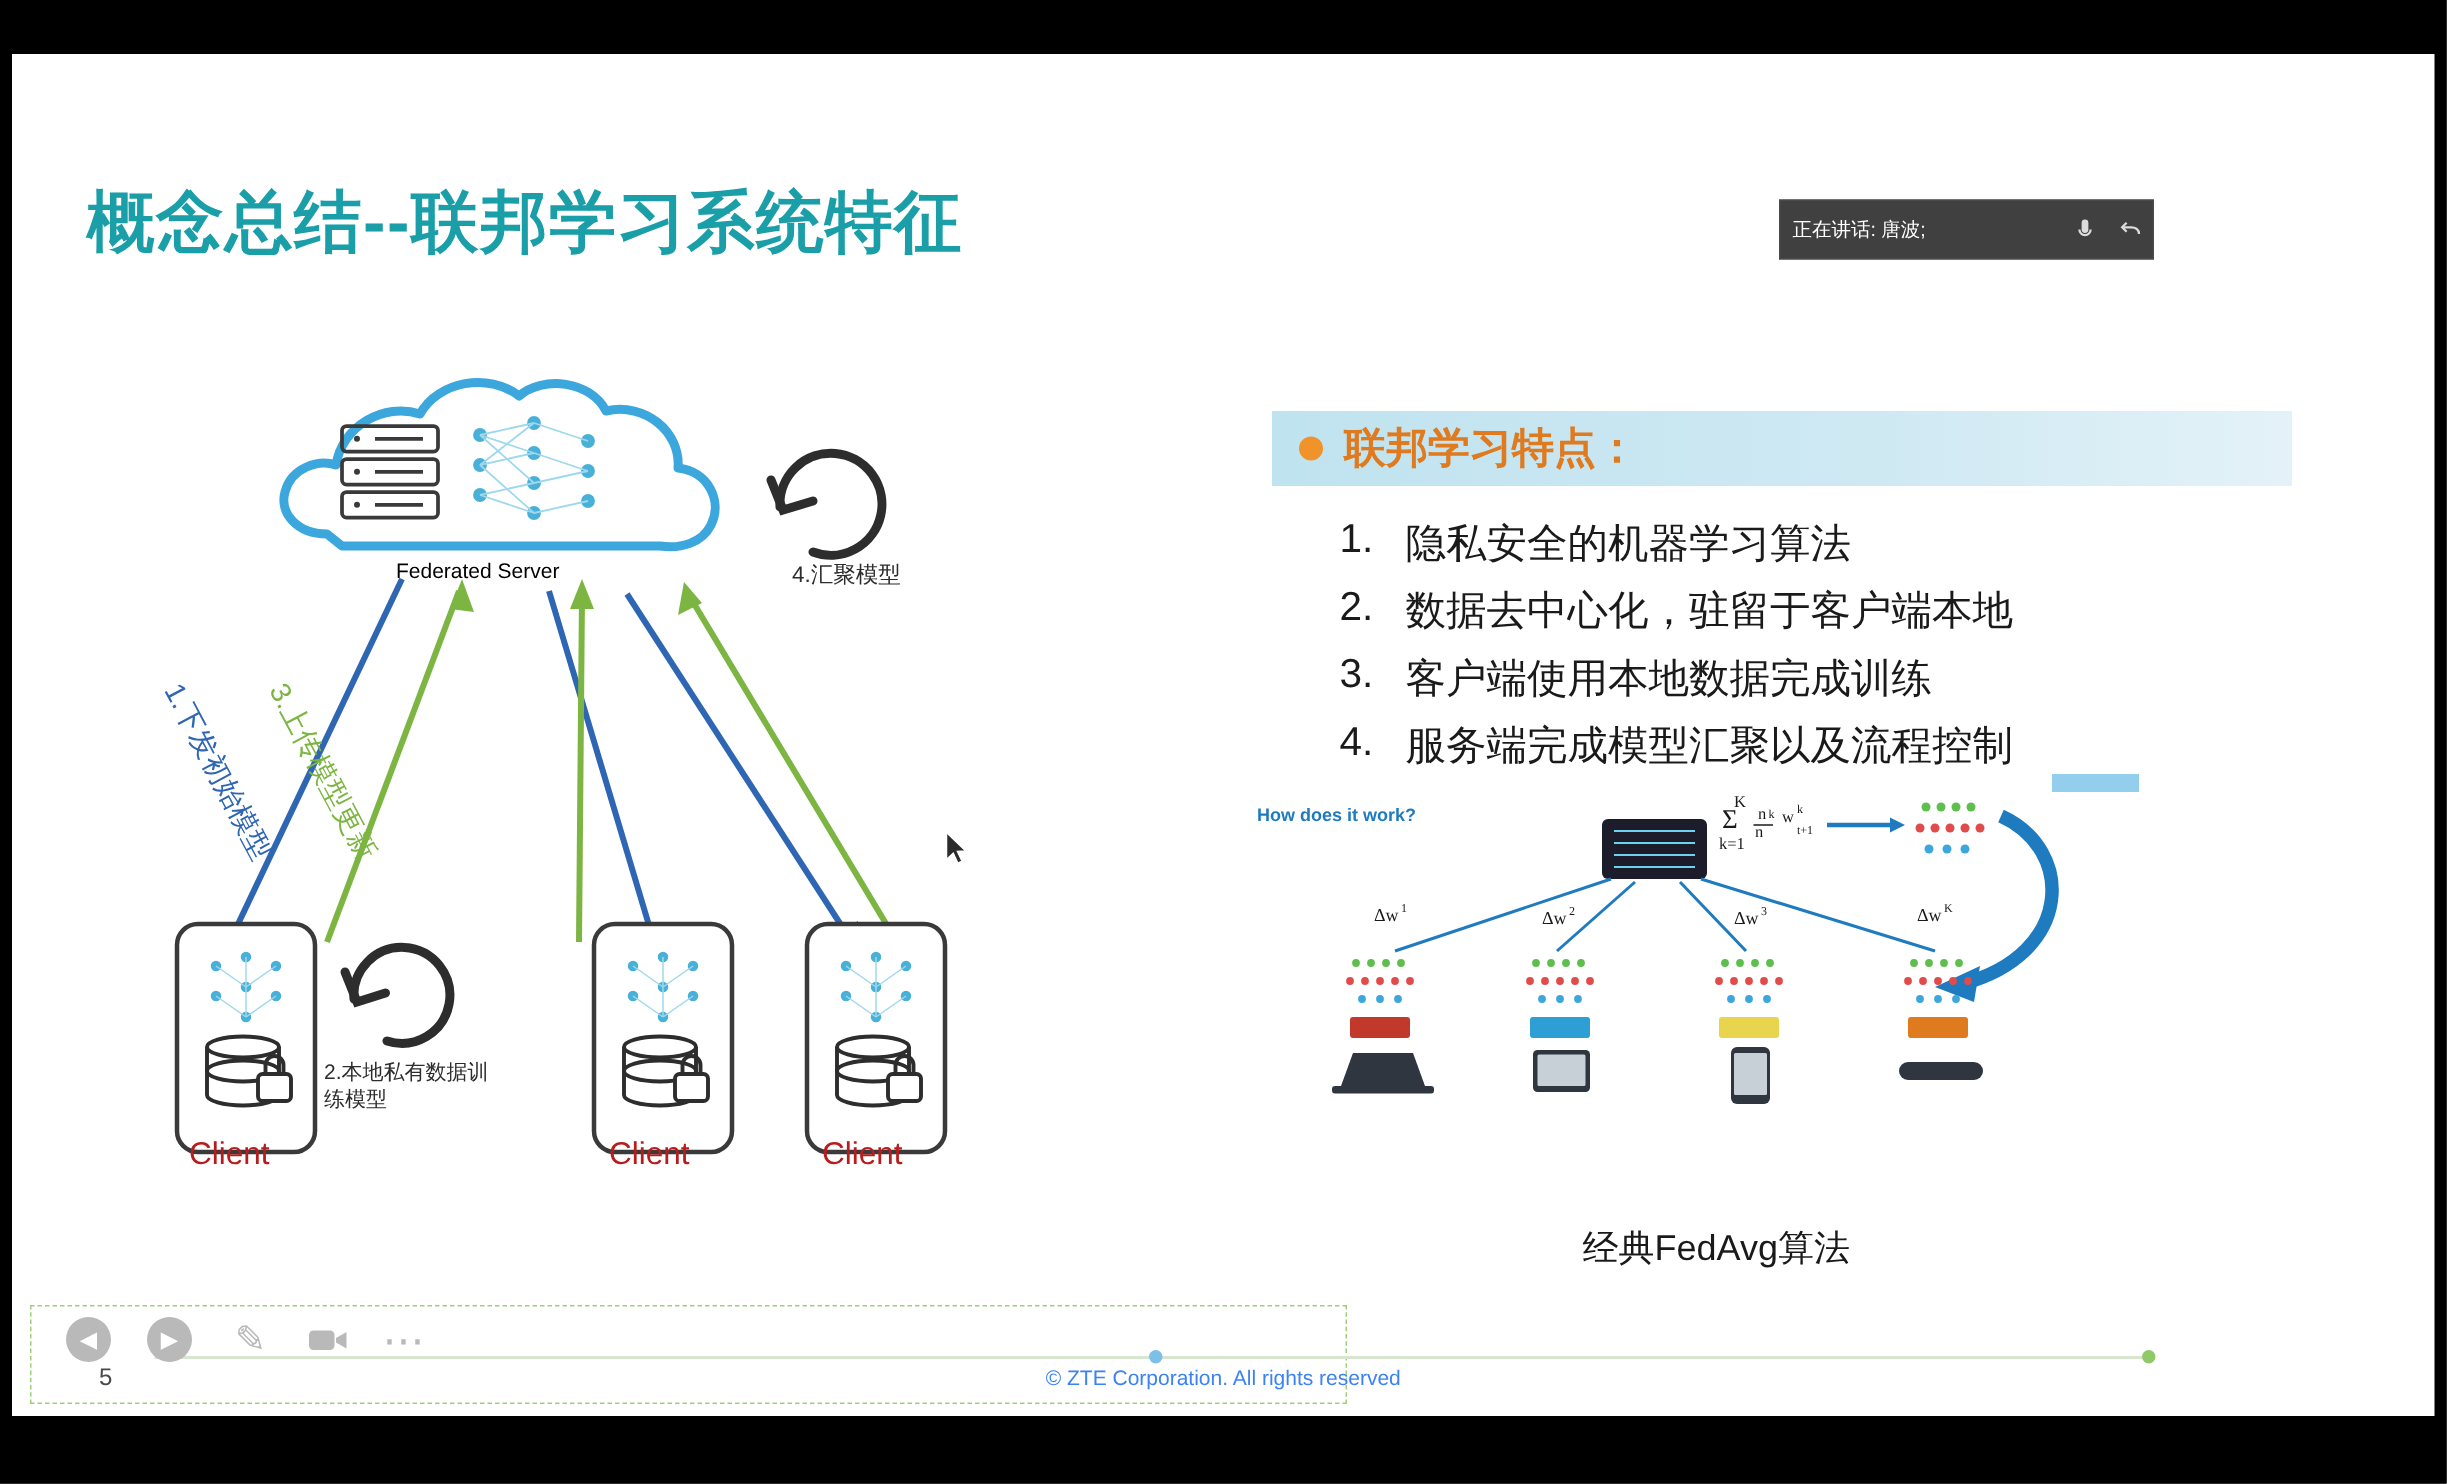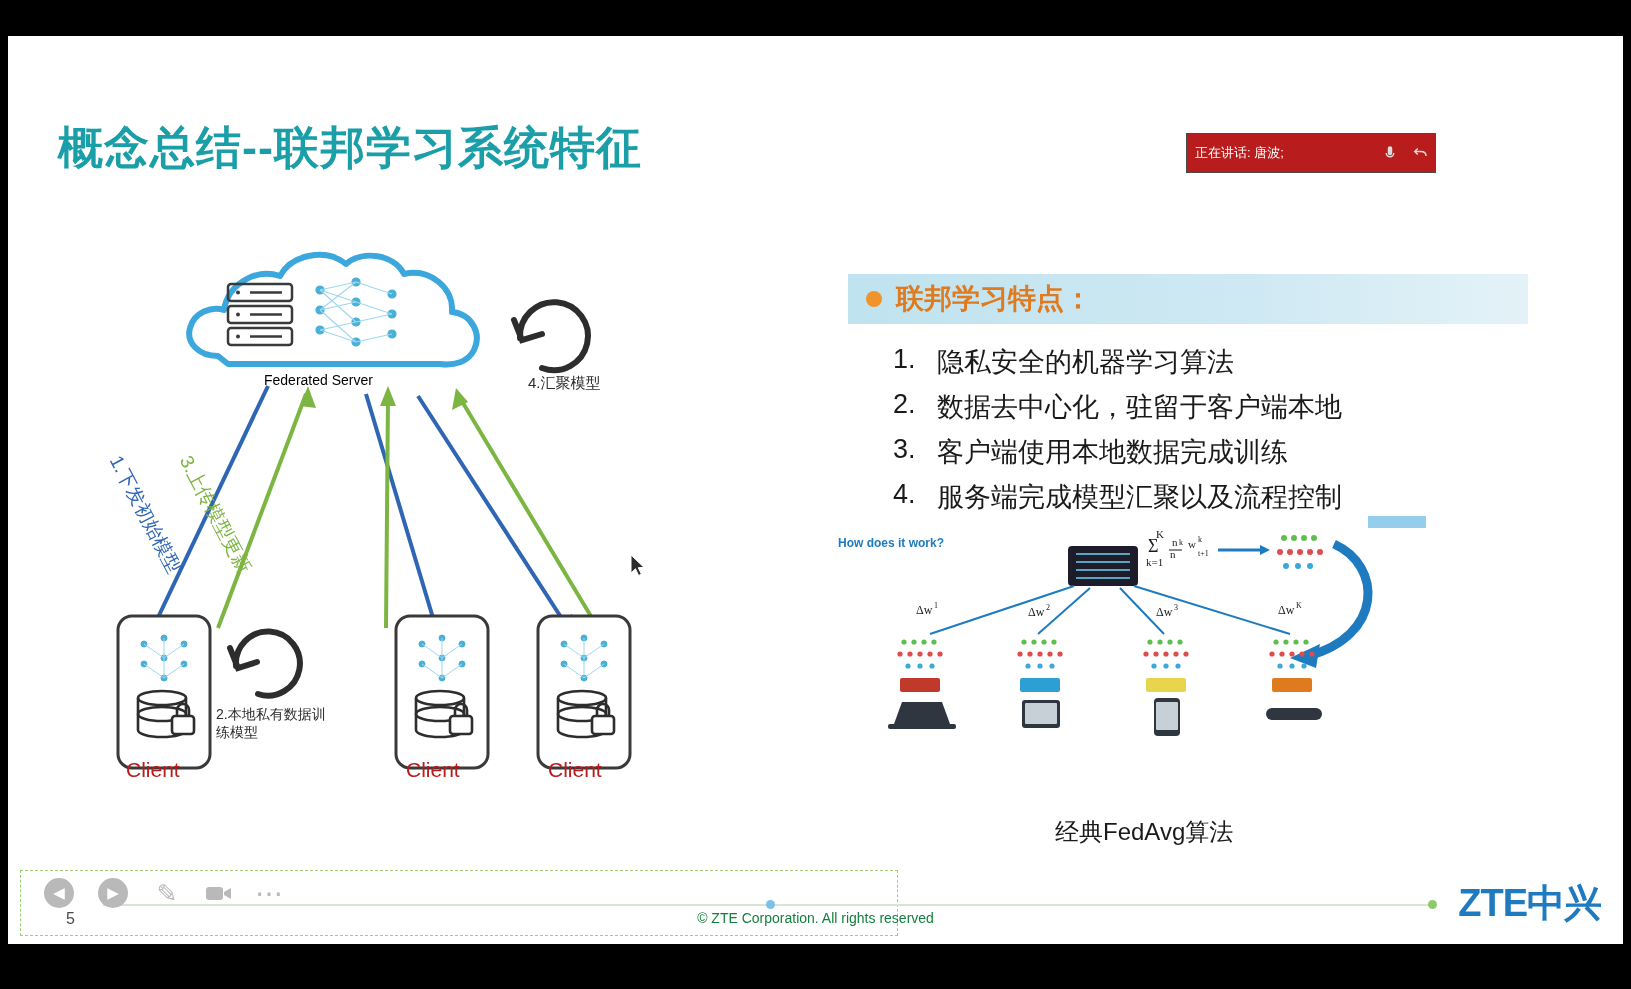--- a/index.html
+++ b/index.html
@@ -39,21 +39,21 @@
     letter-spacing: 1px;
     white-space: nowrap;
   }
   
   .speaker-badge {
     position: absolute;
     left: 1178px;
     top: 97px;
     width: 248px;
     height: 38px;
-    background: #b91c1c;
+    background: #404040;
     border: 1px solid #4a4a4a;
     display: flex;
     align-items: center;
   }
   .speaker-badge .label {
     flex: 1;
     color: #ffffff;
     font-size: 13px;
     padding-left: 8px;
     white-space: nowrap;
@@ -237,21 +237,21 @@
     font-size: 16px;
     color: #4a4a4a;
   }
   .copyright {
     position: absolute;
     left: 0;
     top: 50px;
     width: 1615px;
     text-align: center;
     font-size: 14px;
-    color: #15803d;
+    color: #3b82f6;
   }
   .zte-logo {
     position: absolute;
     right: 22px;
     top: 18px;
     font-size: 38px;
     font-weight: bold;
     color: #1f7bbf;
     letter-spacing: -1px;
     white-space: nowrap;
@@ -679,21 +679,20 @@
       <div class="tool-btn tb4">
         <svg width="28" height="20" viewBox="0 0 28 20" fill="#b9b9b9">
             <rect x="1" y="4" width="17" height="13" rx="3"></rect>
             <path d="M19 9l7-4v11l-7-4z"></path>
           </svg>
       </div>
       <div class="tool-btn tb5">⋯</div>
 
       <div class="page-num">5</div>
       <div class="copyright">© ZTE Corporation. All rights reserved</div>
-      <div class="zte-logo">ZTE中兴</div>
     </div>
 
     <div class="cursor">
       <svg width="16" height="24" viewBox="0 0 16 24">
         <path d="M1 1 L1 19 L5.5 14.8 L8.6 21.5 L11.4 20.2 L8.3 13.7 L14 13.4 Z" fill="#2b2b2b" stroke="#ffffff" stroke-width="1"></path>
       </svg>
     </div>
 
   </div>
 </div>

